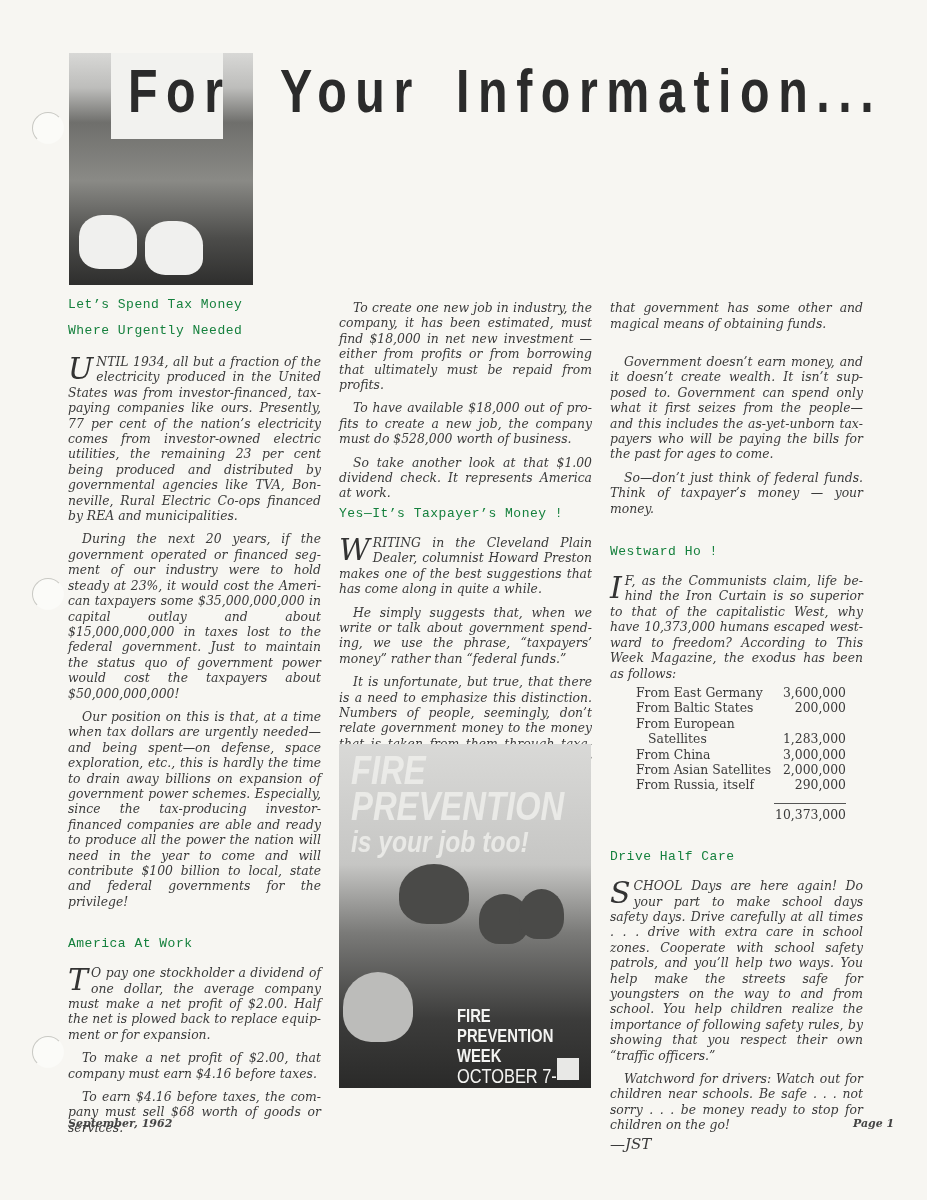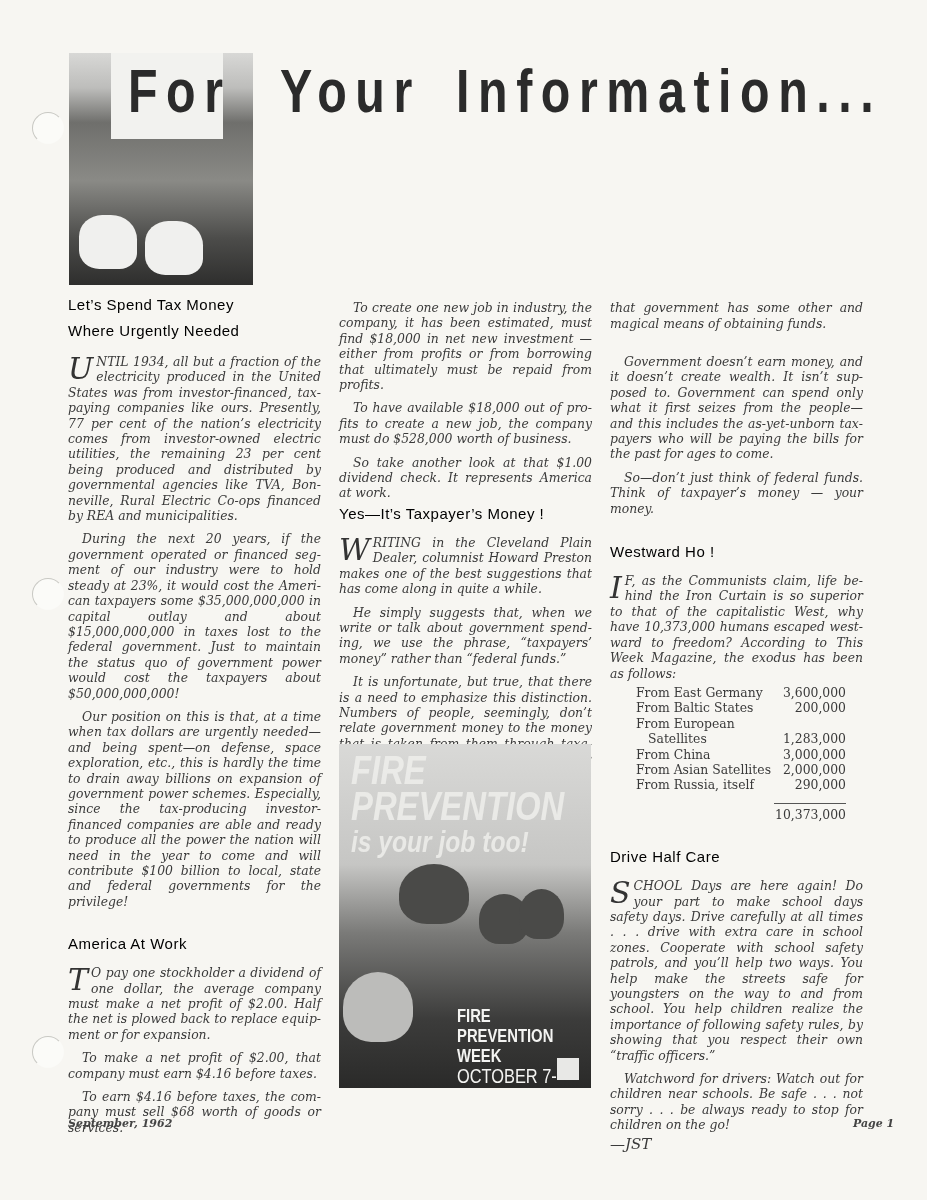--- a/index.html
+++ b/index.html
@@ -32,21 +32,21 @@
     position: absolute; width: 58px; height: 54px; border-radius: 40% 45% 30% 35%; background: #f0f0ee;
   }
   .col {
     position: absolute; font-size: 12.4px; line-height: 15.4px; text-align: justify;
     hyphens: manual;
   }
   .col p { margin: 8px 0 6px 0; text-indent: 14px; font-style: italic; }
   .col p.first { text-indent: 0; }
   .col p.tight { margin-bottom: 0; }
   .hd {
-    font-family: Liberation Sans, sans-serif; font-size: 15px; color: #000000;
+    font-family: Liberation Mono, monospace; font-size: 13px; color: #15803d;
     letter-spacing: 0.5px; margin: 0 0 6px 0; font-weight: normal; line-height: 26px;
   }
   .dropcap {
     float: left; font-size: 30px; line-height: 26px; margin: 2px 3px 0 0; color: #333;
   }
   .poster {
     position: absolute; left: 339px; top: 744px; width: 252px; height: 344px;
     background: linear-gradient(180deg, #d9d9d7 0%, #c6c6c4 35%, #7a7a78 55%, #3c3c3b 80%, #2a2a29 100%);
     overflow: hidden;
   }
@@ -181,18 +181,18 @@
         </tr>
     <tr>
           <td></td>
           <td class="num" style="padding-top:3px;">10,373,000</td>
         </tr>
   </tbody>
     </table>
 
   <div class="hd" style="margin-top:22px; margin-bottom:0;">Drive Half Care</div>
   <p class="first tight"><span class="dropcap">S</span><span>CHOOL Days are here again! Do your part to make school days safety days. Drive carefully at all times . . . drive with extra care in school zones. Cooperate with school safety patrols, and you’ll help two ways. You help make the streets safe for youngsters on the way to and from school. You help children realize the importance of following safety rules, by showing that you respect their own “traffic officers.”</span></p>
-  <p class="tight">Watchword for drivers: Watch out for children near schools. Be safe . . . not sorry . . . be always ready to stop for children on the go!</p>
+  <p class="tight">Watchword for drivers: Watch out for children near schools. Be safe . . . not sorry . . . be money ready to stop for children on the go!</p>
   <div class="sig">—JST</div>
 </div>
 
 <div class="footer" style="left:68px;">September, 1962</div>
 <div class="footer" style="left:853px;">Page 1</div>
 
 </body></html>

